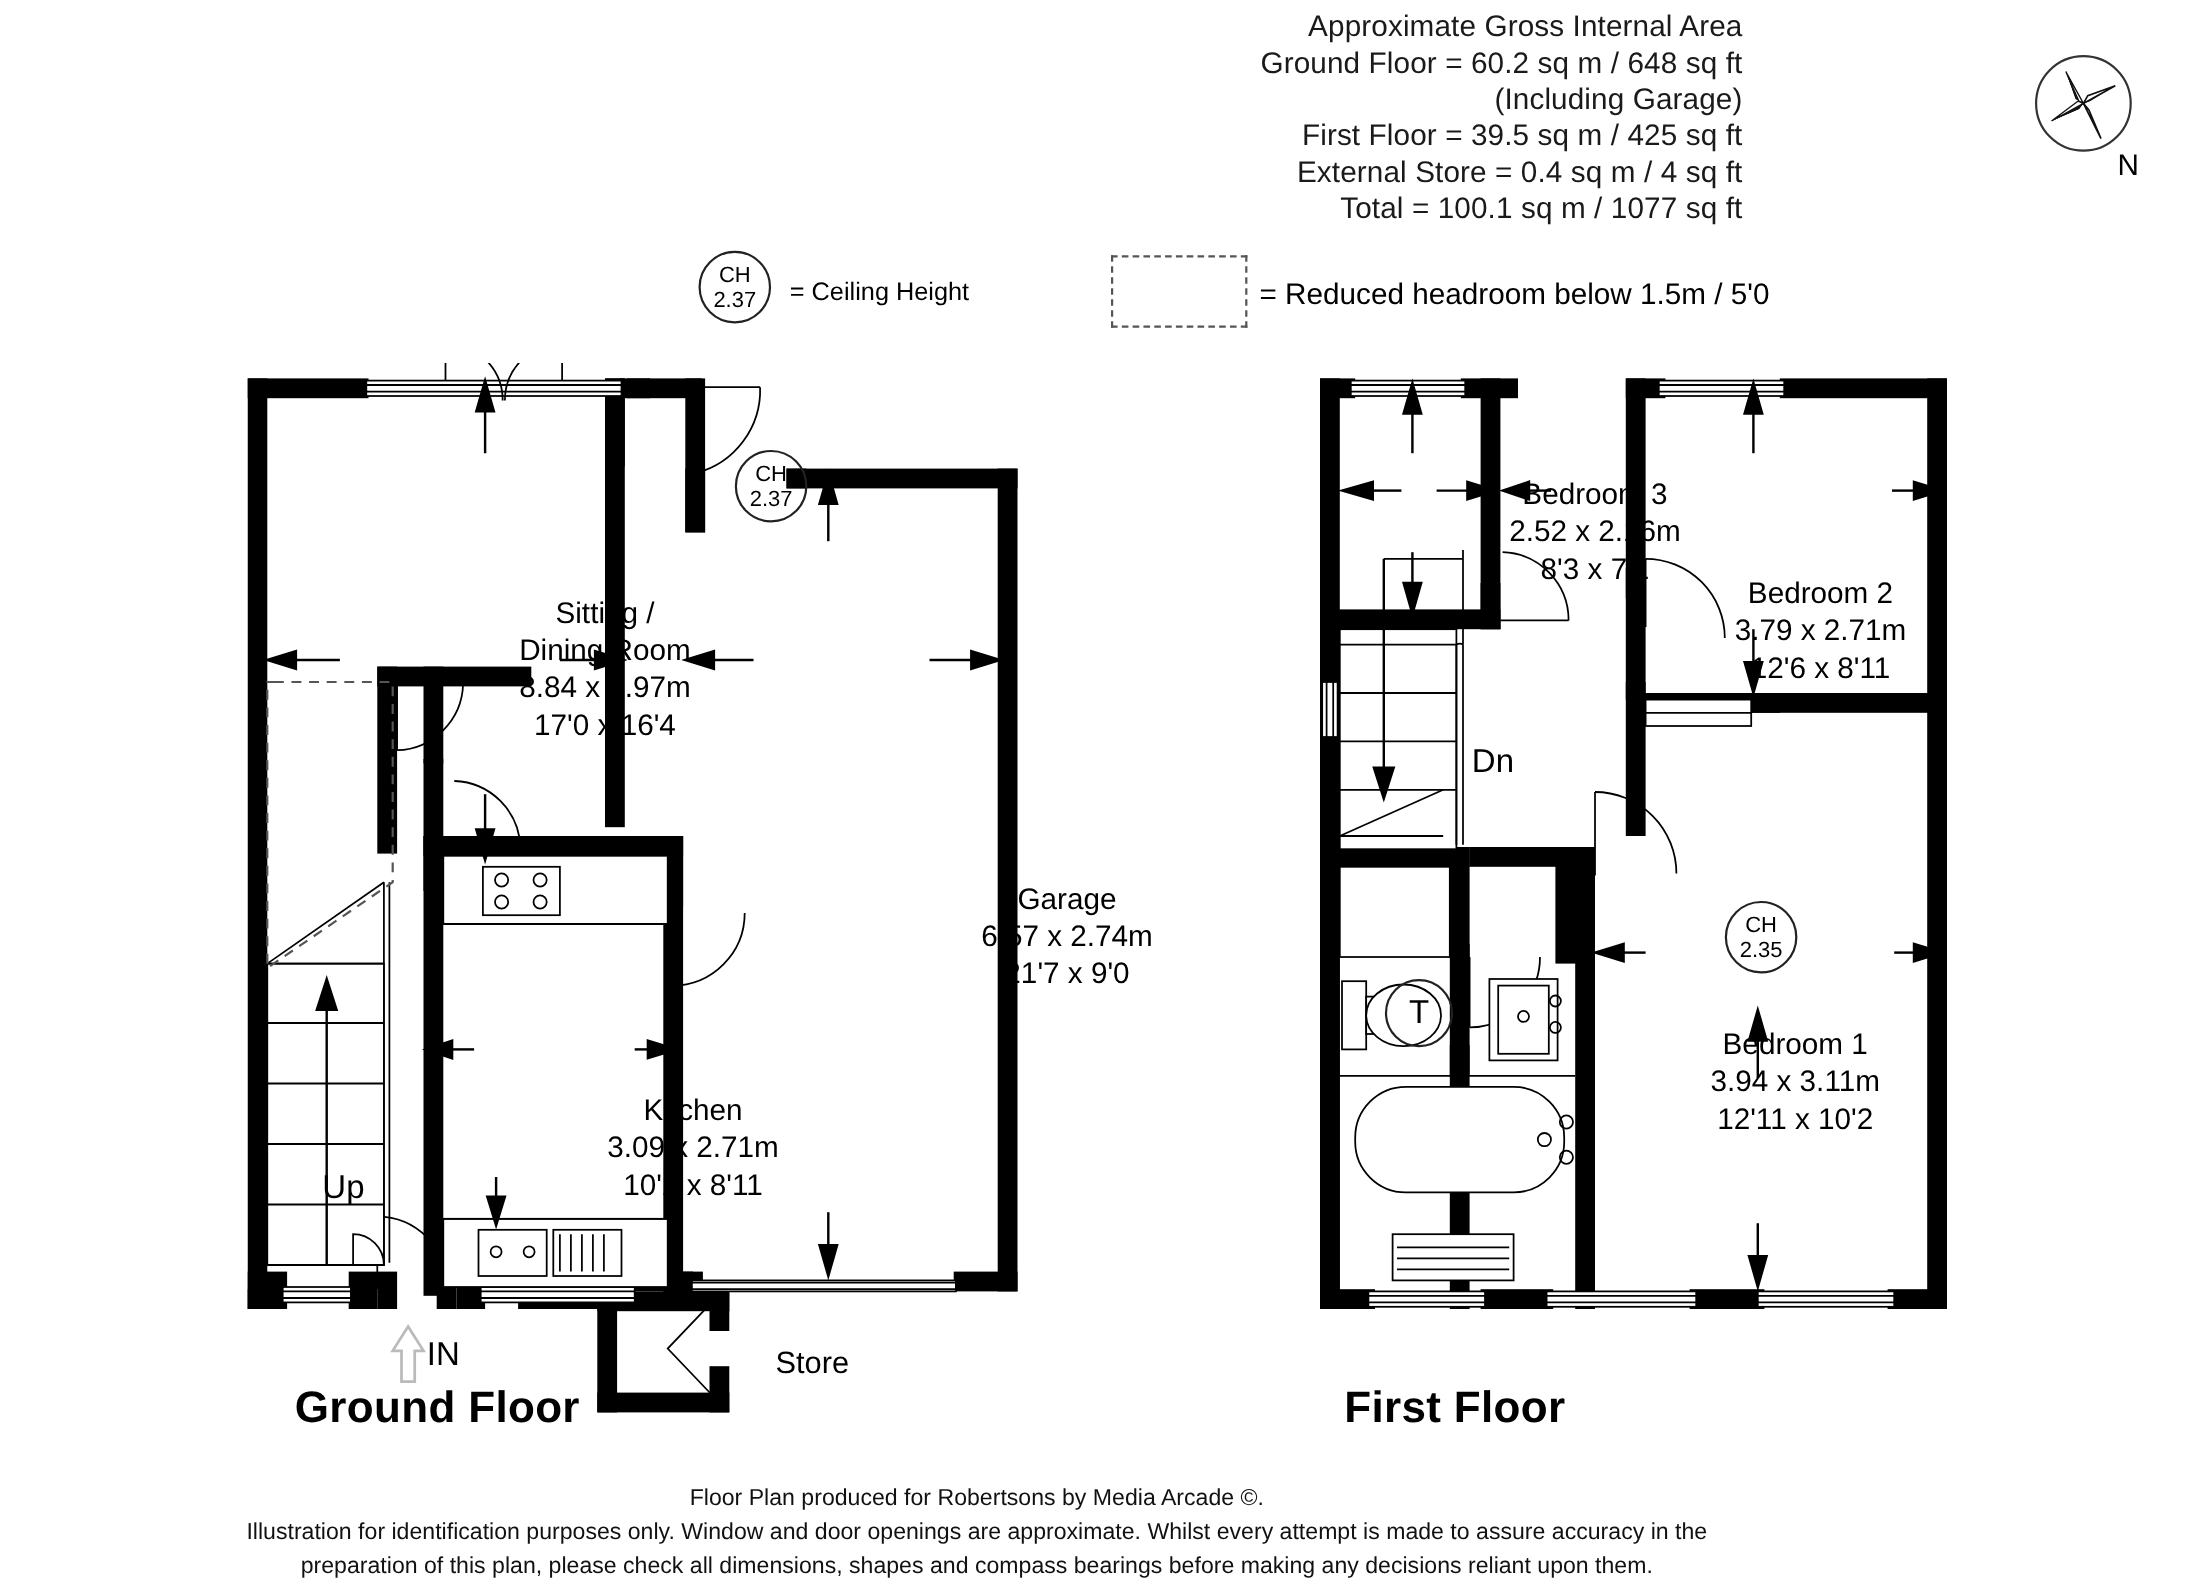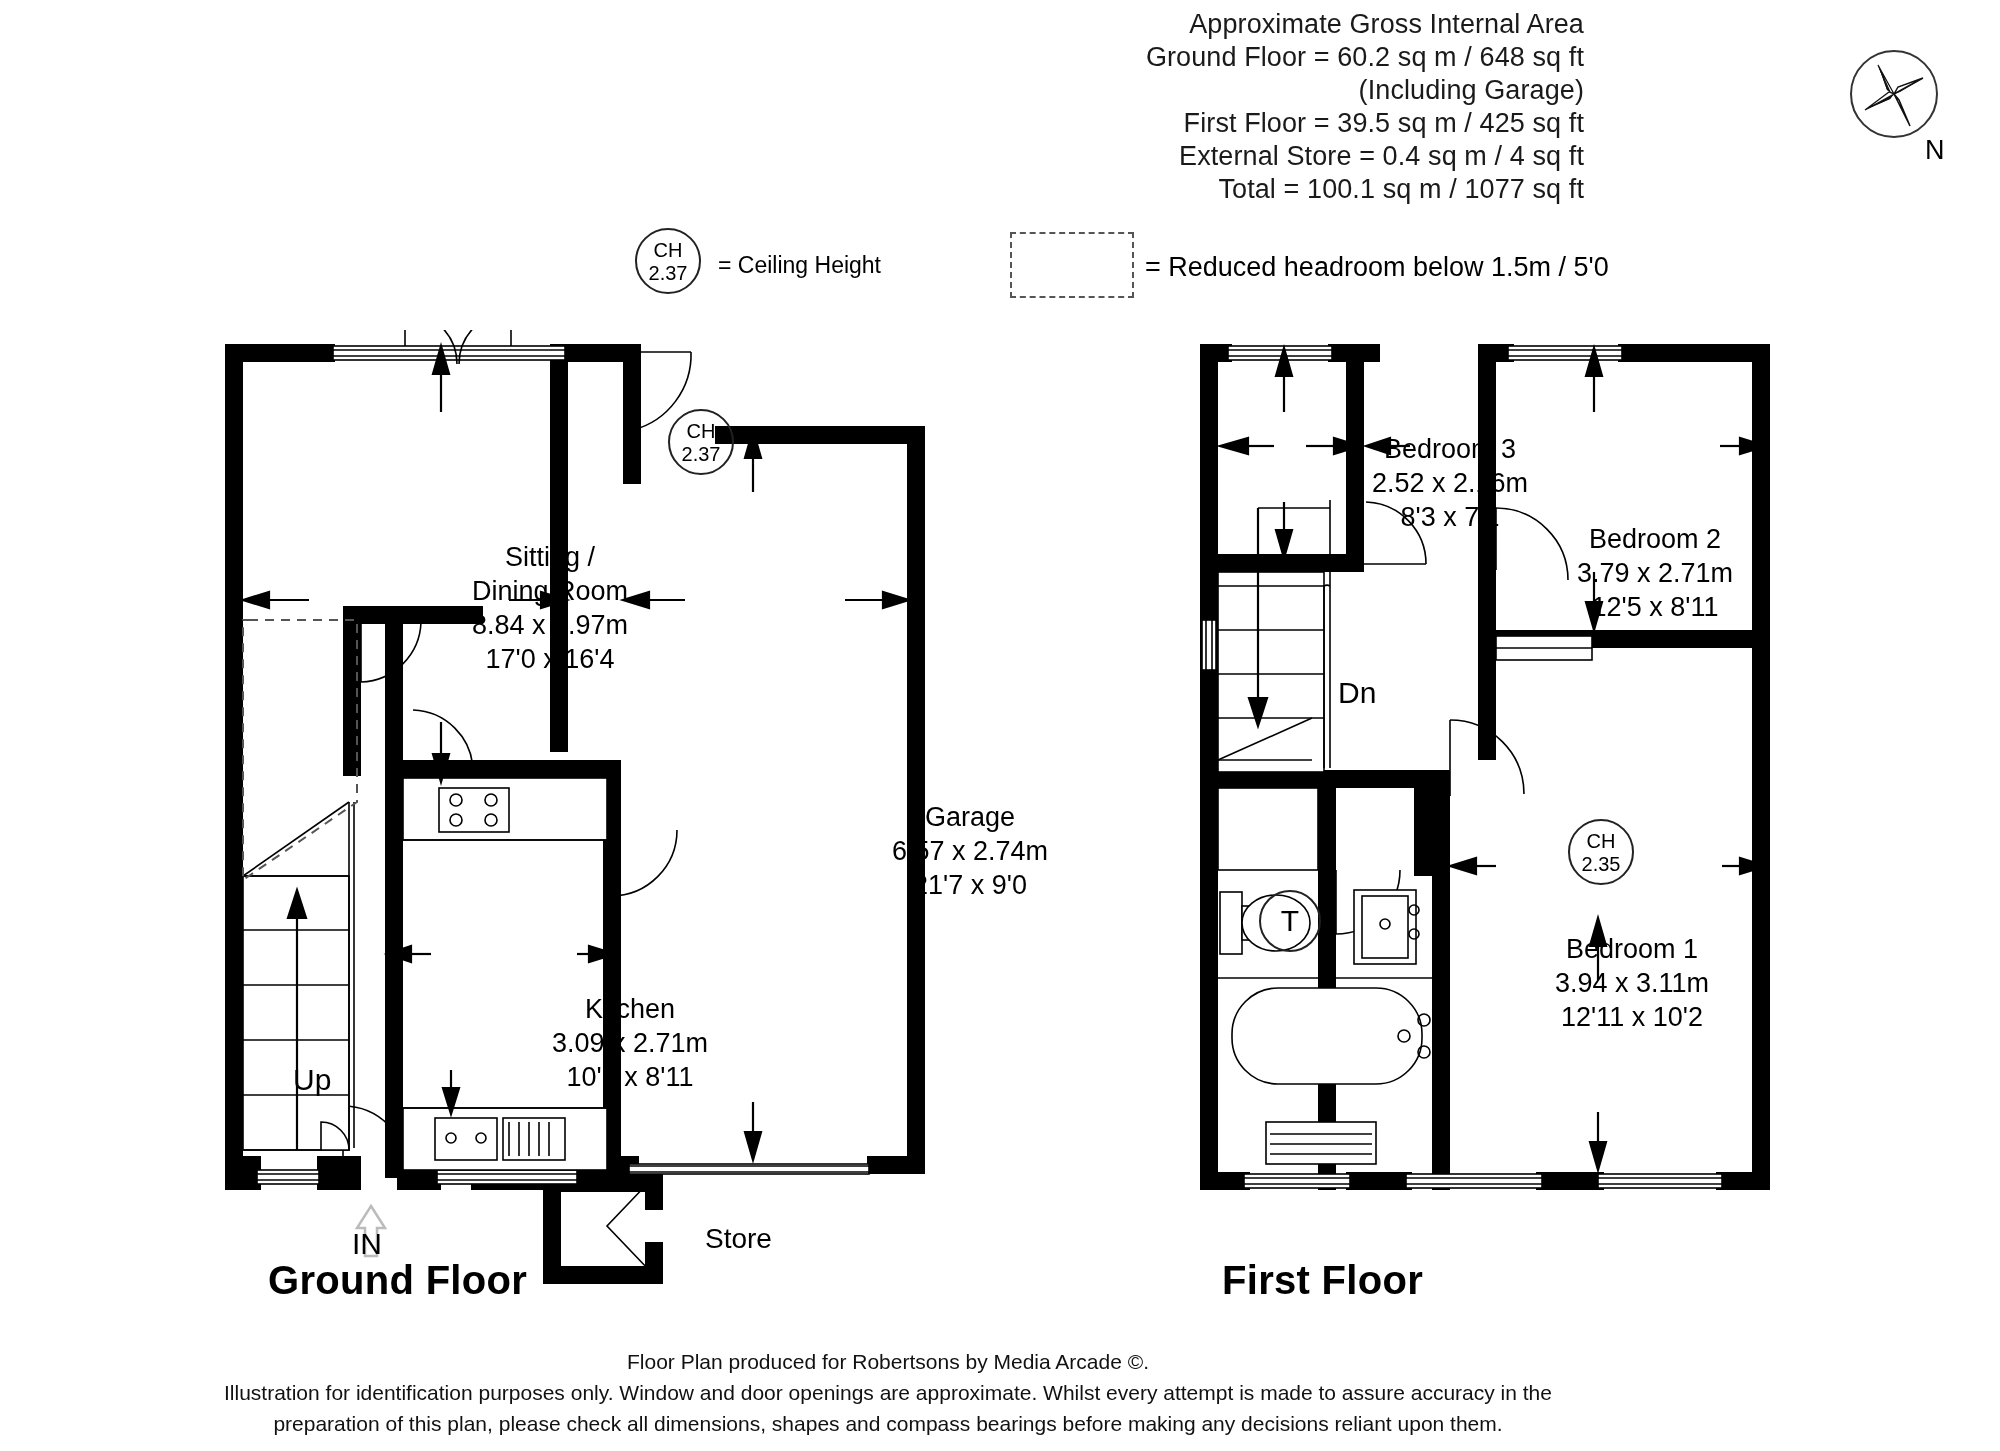--- a/index.html
+++ b/index.html
@@ -45,21 +45,21 @@
   #ground-plan{left:225px;top:330px;width:900px;height:960px;}
   #first-plan{left:1200px;top:330px;width:590px;height:870px;}
 
   .floor-title{
     position:absolute;font-size:40px;font-weight:bold;letter-spacing:.3px;
   }
   #ground-title{left:268px;top:1258px;}
   #first-title{left:1222px;top:1258px;}
 
   .inlabel{position:absolute;font-size:30px;}
-  #in-label{left:352px;top:1215px;margin-top:12px;}
+  #in-label{left:388px;top:1215px;}
 
   
   .room-label{position:absolute;text-align:center;font-size:27px;line-height:34px;white-space:nowrap;}
   .room-label .rl-name{}
   .room-label .rl-m{}
   .room-label .rl-f{}
 
   #lbl-sitting{left:420px;top:540px;width:260px;}
   #lbl-garage{left:840px;top:800px;width:260px;}
   #lbl-kitchen{left:500px;top:992px;width:260px;}
@@ -532,21 +532,21 @@
 
   <div class="room-label" id="lbl-bed3">
     <div class="rl-name">Bedroom 3</div>
     <div class="rl-m">2.52 x 2.16m</div>
     <div class="rl-f">8'3 x 7'1</div>
   </div>
 
   <div class="room-label" id="lbl-bed2">
     <div class="rl-name">Bedroom 2</div>
     <div class="rl-m">3.79 x 2.71m</div>
-    <div class="rl-f">12'5 x 8'11</div>
+    <div class="rl-f">12'6 x 8'11</div>
   </div>
 
   <div class="room-label" id="lbl-bed1">
     <div class="rl-name">Bedroom 1</div>
     <div class="rl-m">3.94 x 3.11m</div>
     <div class="rl-f">12'11 x 10'2</div>
   </div>
 
   <div class="plan-ch" id="ch-first">
     <span class="ch-t">CH</span>

